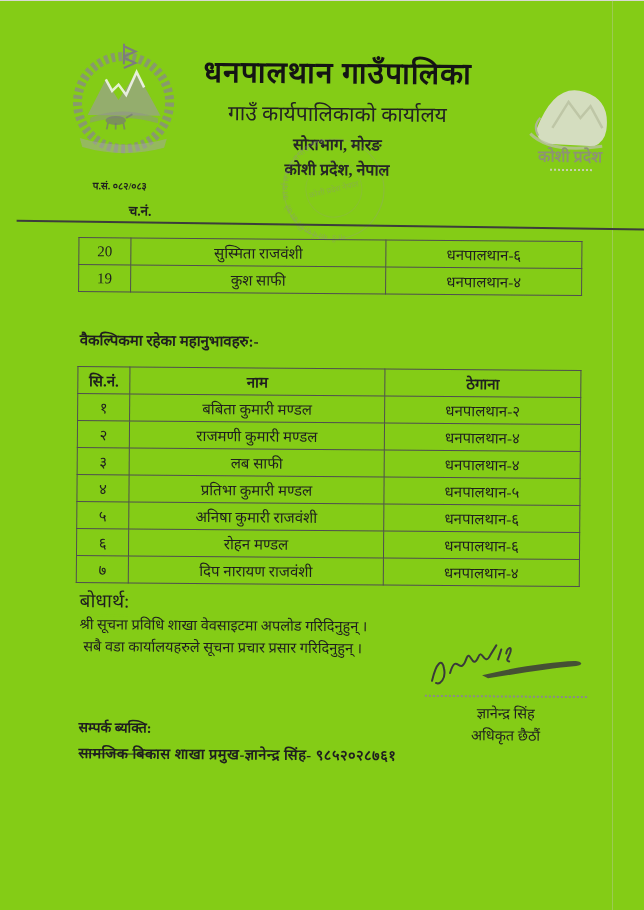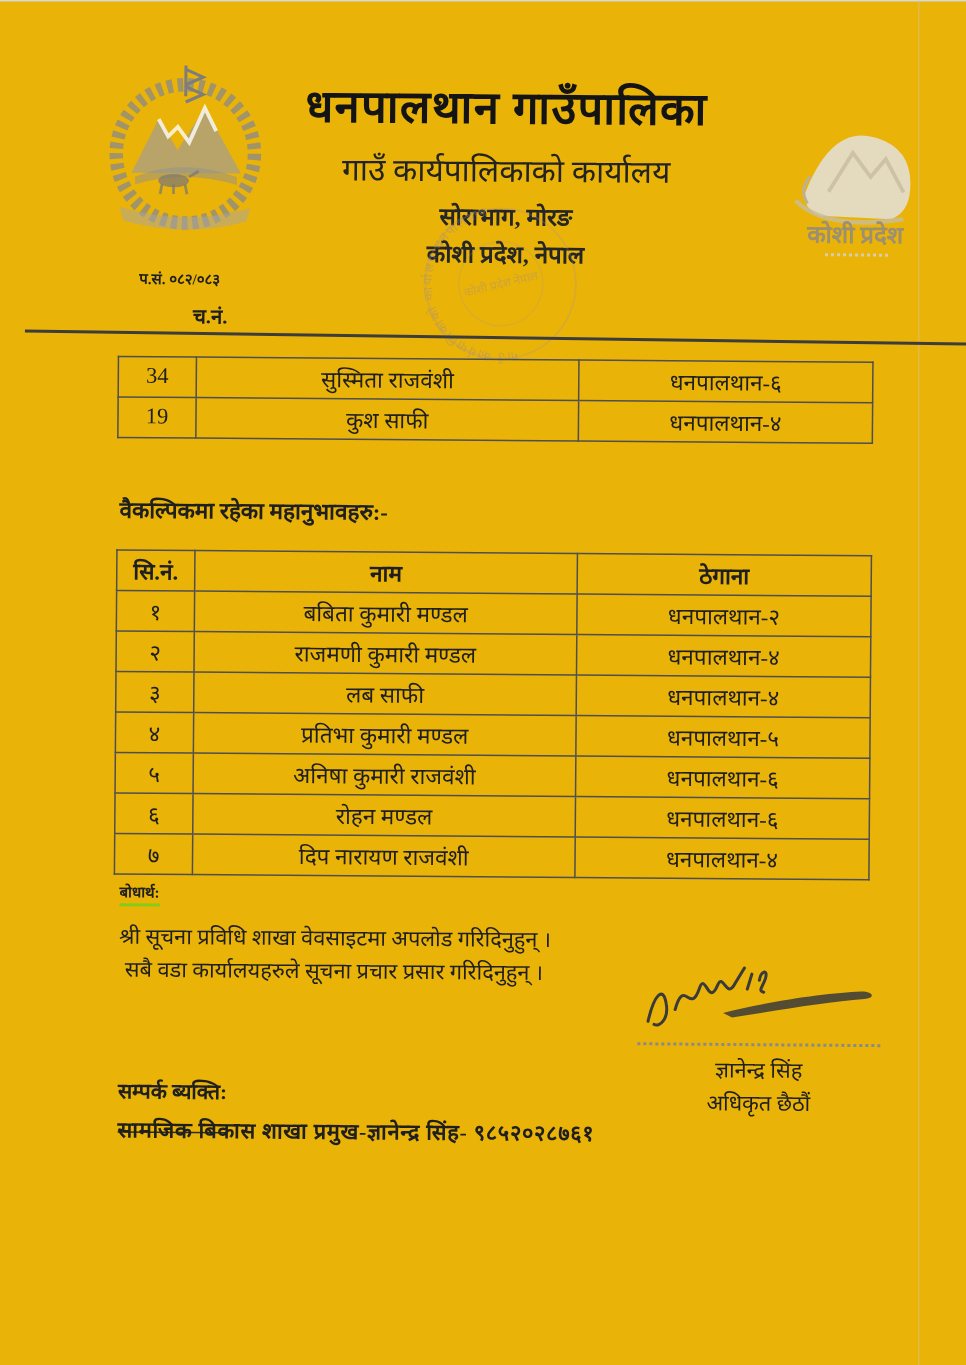--- a/index.html
+++ b/index.html
@@ -1,18 +1,18 @@
 <!DOCTYPE html>
 <html><head>
 <meta charset="utf-8">
 <style>
   html,body{margin:0;padding:0;background:#e8e8e6;}
   .page{
     position:relative;width:644px;height:910px;margin:0 auto;
-    background:#eab308;overflow:hidden;
+    background:#84cc16;overflow:hidden;
     font-family:"Liberation Serif","DejaVu Serif",serif;
     color:#1f1f1f;
   }
   .skew{position:absolute;inset:0;transform:rotate(0.45deg);transform-origin:320px 300px;}
   .abs{position:absolute;}
   
   .emblem{left:58px;top:34px;width:128px;height:130px;}
   .title-block{left:168px;top:56px;width:336px;text-align:center;}
   .muni-title{font-size:30px;font-weight:700;letter-spacing:1px;color:#141414;line-height:1.15;}
   .office-line{font-size:21px;margin-top:8px;color:#232323;}
@@ -30,21 +30,21 @@
   .doc-table td,.doc-table th{border:1px solid #4f4f4f;text-align:center;padding:0;height:26px;
     font-weight:400;overflow:hidden;white-space:nowrap;}
   .doc-table th{font-weight:700;}
   .col-sn{width:52px;}
   .col-name{width:255px;}
   .col-addr{width:196px;}
   .t1{left:78px;top:239px;}
   .t2{left:78px;top:368px;}
   .section-title{left:80px;top:331px;font-size:15px;font-weight:700;}
   
-  .bod-title{left:82px;top:589px;font-size:10px;font-weight:700;border-bottom:2px solid #84cc16;padding-bottom:1px;}
+  .bod-title{left:82px;top:589px;font-size:19px;font-weight:400;border-bottom:2px solid #84cc16;padding-bottom:1px;}
   .bod-line1{left:82px;top:615px;font-size:14.5px;}
   .bod-line2{left:86px;top:637px;font-size:14.5px;}
   
   .sig-svg{left:425px;top:632px;width:168px;height:62px;}
   .sig-dots{left:428px;top:694px;width:162px;border-bottom:2px dotted #8a8a8a;height:0;}
   .sig-name{left:428px;top:701px;width:162px;text-align:center;font-size:14.5px;}
   .sig-desg{left:428px;top:723px;width:162px;text-align:center;font-size:14.5px;}
   
   .contact-title{left:82px;top:719px;font-size:14px;font-weight:700;border-bottom:1px solid #2b2b2b;padding-bottom:17px;}
   .contact-detail{left:82px;top:744px;font-size:14.5px;font-weight:700;letter-spacing:.5px;}
@@ -106,21 +106,21 @@
     <div class="abs rule"></div>
 
     <table class="doc-table t1">
       <colgroup>
           <col class="col-sn">
           <col class="col-name">
           <col class="col-addr">
         </colgroup>
       <tbody>
         <tr>
-          <td>34</td>
+          <td>20</td>
           <td>सुस्मिता राजवंशी</td>
           <td>धनपालथान-६</td>
         </tr>
         <tr>
           <td>19</td>
           <td>कुश साफी</td>
           <td>धनपालथान-४</td>
         </tr>
       </tbody>
     </table>

